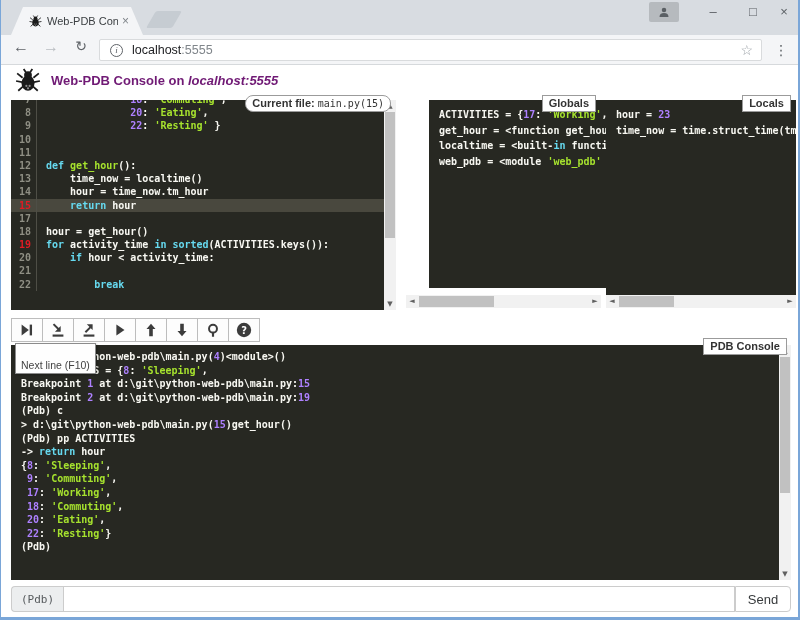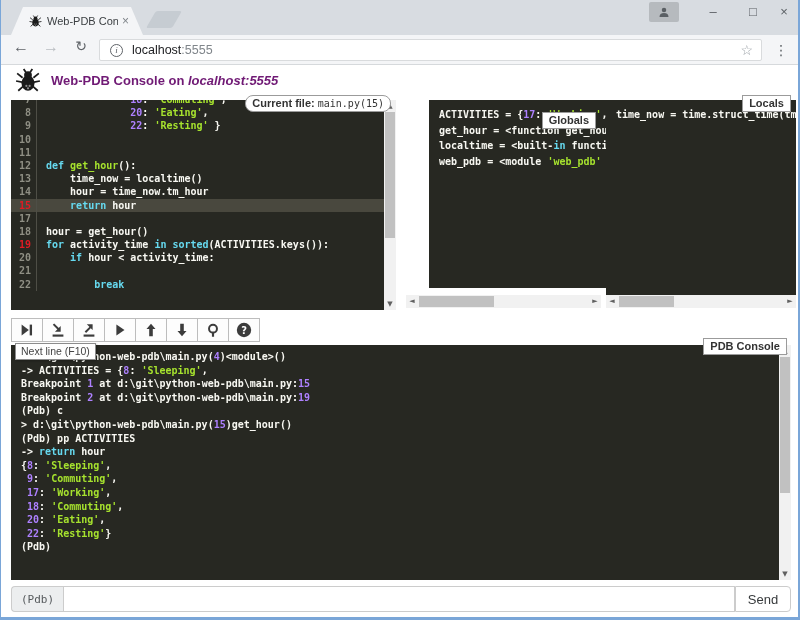--- a/index.html
+++ b/index.html
@@ -78,32 +78,32 @@
               text-align:center; line-height:13px; font-family:"DejaVu Sans", sans-serif; }
   .hsb .arr.l { left:0; } .hsb .arr.r { right:0; }
   .hsb .thumb { position:absolute; top:1px; bottom:1px; left:13px; background:#c1c1c1; }
 
   
   #globalsPanel { left:428px; top:100px; width:195px; height:188px; }
   #localsPanel  { left:605px; top:100px; width:190px; height:195px; }
   #globalsHsb { left:405px; top:295px; width:195px; }
   #localsHsb  { left:605px; top:295px; width:190px; }
   .varlines { padding:7px 0 0 10px; font-size:10px; line-height:15.5px; }
-  #globalsLabel { top:112px; right:202px; }
+  #globalsLabel { top:95px; right:202px; }
   #localsLabel  { top:95px; right:7px; }
   #codeLabel    { top:95px; right:407px;border-radius:8px; }
   #consoleLabel { top:338px; right:11px; }
 
   
   #dbgToolbar { position:absolute; left:10px; top:318px; display:flex; }
   .dbtn { width:32px; height:24px; background:#fdfdfd; border:1px solid #bdbdbd;
           margin-right:-1px; display:flex; align-items:center; justify-content:center; cursor:pointer; }
   .dbtn svg { width:18px; height:18px; }
   #tooltip { position:absolute; left:14px; top:343px; background:#fefefe; border:1px solid #8c8c8c;
-             padding:1px 5px 2px; font-size:10.5px; color:#444; z-index:6;
+             padding:15px 5px 2px; font-size:10.5px; color:#444; z-index:6;
              box-shadow:1px 1px 2px rgba(0,0,0,.25); }
 
   
   #consolePanel { left:10px; top:345px; width:780px; height:235px; }
   #consoleLines { padding:5px 0 0 10px; font-size:10px; line-height:13.6px; }
 
   
   #cmdbar { position:absolute; left:10px; top:586px; width:780px; height:26px; display:flex; }
   .addon { background:#eceeef; border:1px solid #ccc; border-right:0; border-radius:4px 0 0 4px;
            padding:0 9px; font-family:"DejaVu Sans Mono", monospace; font-size:11px; color:#55595c;
@@ -206,20 +206,21 @@
   </div>
   <div id="globalsHsb" class="hsb">
     <span class="arr l">◄</span>
     <div class="thumb" style="width:75px;"></div>
     <span class="arr r">►</span>
   </div>
   <div id="globalsLabel" class="plabel">Globals</div>
 
   <div id="localsPanel" class="dark">
     <div class="varlines">
+        <div class="tline"><span class="tk-p">hour = </span><span class="tk-n">23</span></div>
         <div class="tline"><span class="tk-p">time_now = time.struct_time(tm_year=</span></div>
       </div>
   </div>
   <div id="localsHsb" class="hsb">
     <span class="arr l">◄</span>
     <div class="thumb" style="width:55px;"></div>
     <span class="arr r">►</span>
   </div>
   <div id="localsLabel" class="plabel">Locals</div>
 

